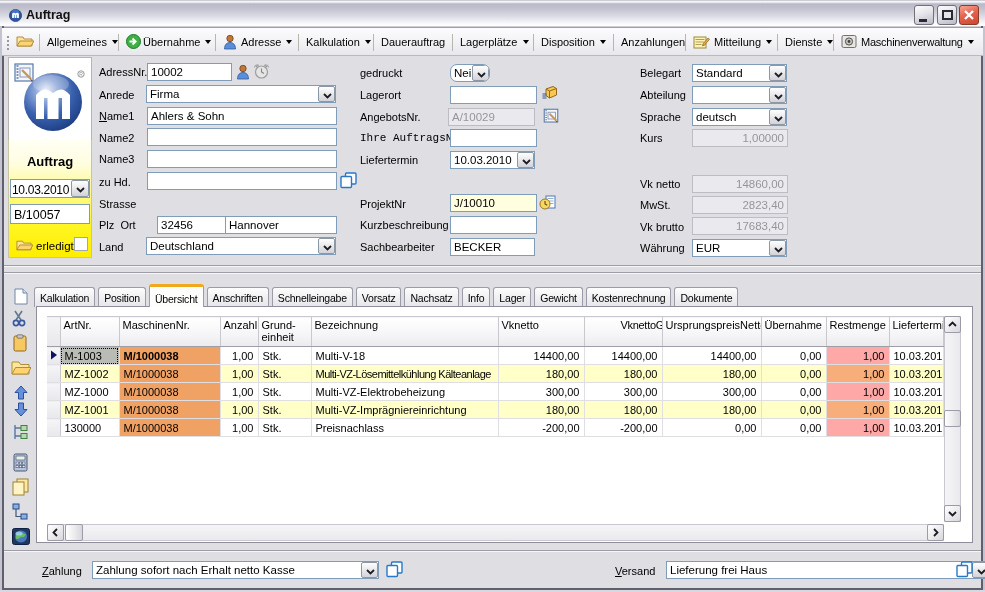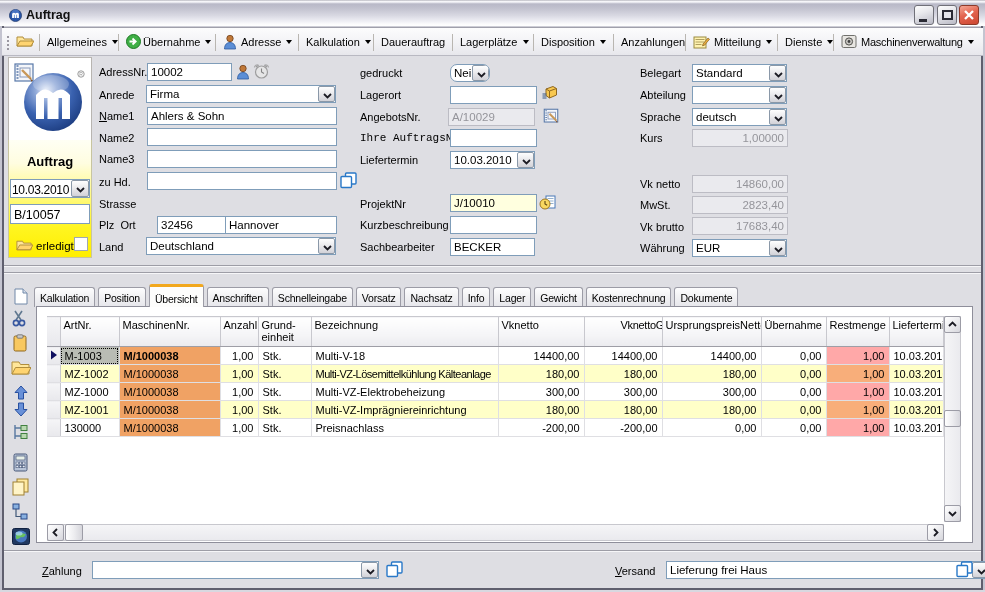--- a/index.html
+++ b/index.html
@@ -546,20 +546,21 @@
             <path class="chev" d="M3 2 L6.5 5.5 L3 9"></path>
           </svg></div>
     </div>
   </div>
 
   <div class="abs" style="left:4px;top:550px;width:977px;height:1px;background:#9d9da6;"></div>
   <div class="abs" style="left:4px;top:551px;width:977px;height:1px;background:#f6f6f8;"></div>
 
   <div class="lbl" style="left:42px;top:565px;"><u>Z</u>ahlung</div>
   <div class="fld combo" style="left:92px;top:561px;width:287px;">
+      <span class="cv">Zahlung sofort nach Erhalt netto Kasse</span>
     <div class="cbtn">
         <svg width="11" height="9" viewBox="0 0 11 9">
           <path class="chev" d="M2 3 L5.5 6.5 L9 3"></path>
         </svg>
       </div>
     </div>
   <svg class="abs" style="left:386px;top:561px;" width="17" height="17" viewBox="0 0 17 17">
     <rect x="5.5" y="1" width="10.5" height="11" rx="1" fill="#fff" stroke="#2878c8" stroke-width="1.4"></rect>
     <rect x="1" y="4.5" width="10.5" height="11" rx="1" fill="#fff" stroke="#2878c8" stroke-width="1.4"></rect>
   </svg>

